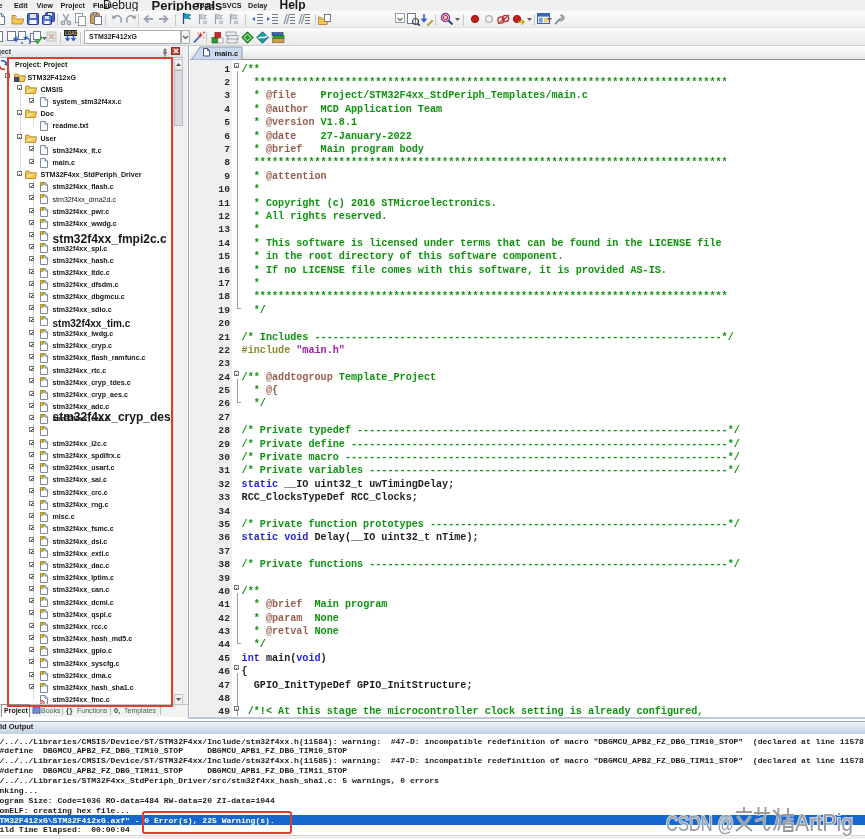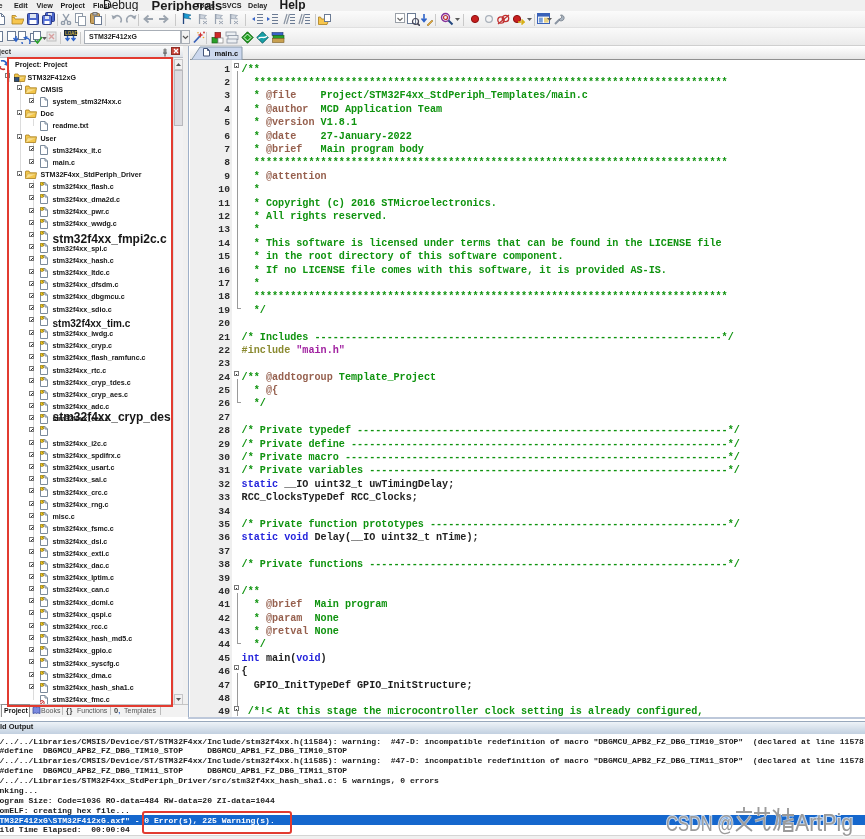--- a/index.html
+++ b/index.html
@@ -390,21 +390,21 @@
     <div class="eb pl" style="left:29px;top:137px">
       <i></i>
       <b></b>
     </div>
     <svg class="a" style="left:39.5px;top:136.31px" width="9" height="10">
       <path d="M0.5 0.5 H5 L7.5 3 V9.5 H0.5 Z" fill="#fff" stroke="#7a8a9c"></path>
       <path d="M5 0.5 V3 H7.5" fill="none" stroke="#7a8a9c"></path>
       <circle cx="2" cy="1.8" r="1.8" fill="#f0c820" stroke="#8a7010" stroke-width="0.6"></circle>
       <path d="M2 1.2 L3.6 2.6" stroke="#8a7010" stroke-width="0.8"></path>
     </svg>
-    <span class="a" style="left:52.5px;top:137.6px;font-size:7.1px;font-weight:bold;color:#161616;white-space:nowrap">stm32f4xx_dma2d.c</span>
+    <span class="a" style="left:52.5px;top:137.6px;font-size:7.1px;font-weight:normal;color:#161616;white-space:nowrap">stm32f4xx_dma2d.c</span>
     <div class="eb pl" style="left:29px;top:150px">
       <i></i>
       <b></b>
     </div>
     <svg class="a" style="left:39.5px;top:148.52px" width="9" height="10">
       <path d="M0.5 0.5 H5 L7.5 3 V9.5 H0.5 Z" fill="#fff" stroke="#7a8a9c"></path>
       <path d="M5 0.5 V3 H7.5" fill="none" stroke="#7a8a9c"></path>
       <circle cx="2" cy="1.8" r="1.8" fill="#f0c820" stroke="#8a7010" stroke-width="0.6"></circle>
       <path d="M2 1.2 L3.6 2.6" stroke="#8a7010" stroke-width="0.8"></path>
     </svg>

